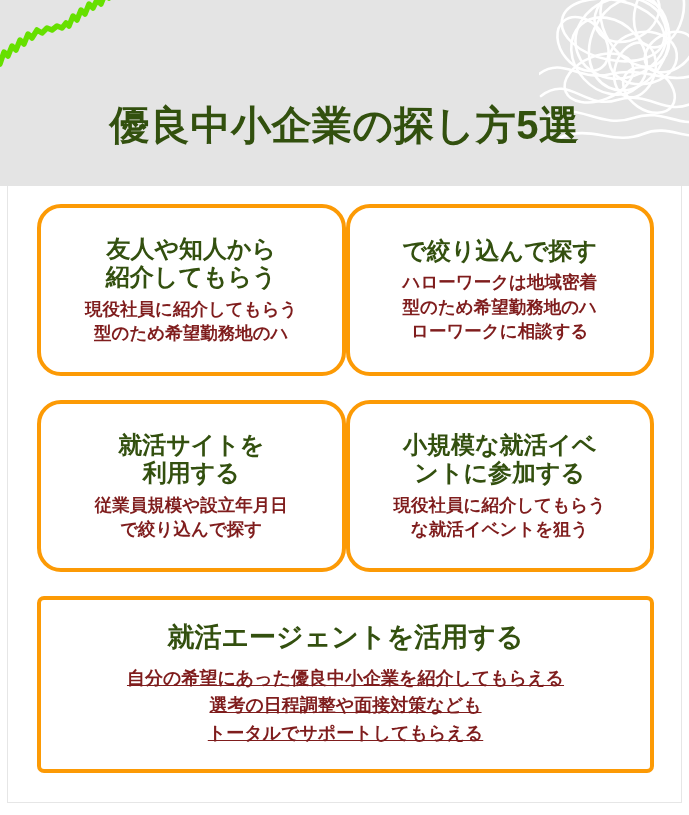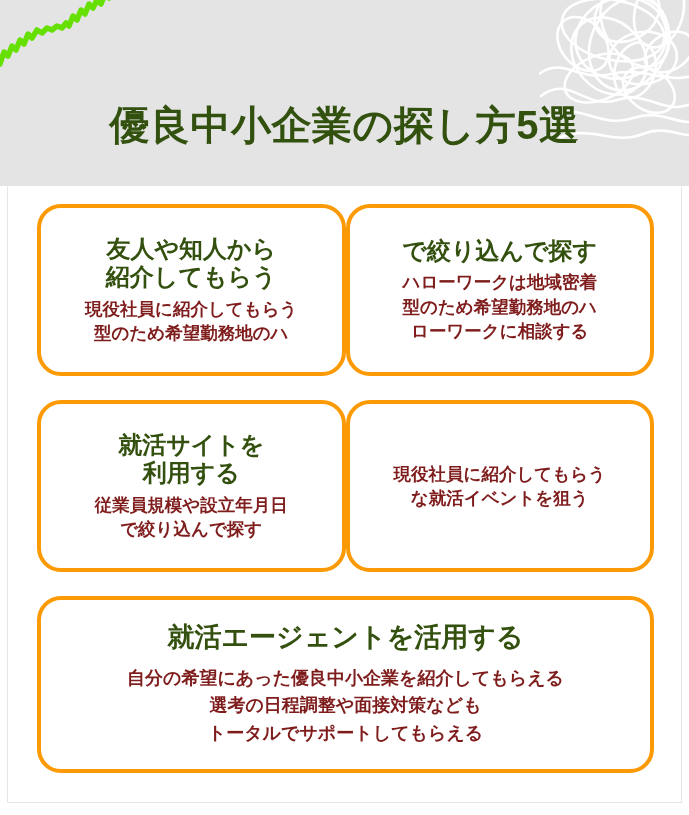--- a/index.html
+++ b/index.html
@@ -112,20 +112,21 @@
   .card-half {
     width: 347px;
     height: 172px;
     padding: 6px 12px;
   }
   .card-full {
     width: 617px;
     height: 177px;
     padding: 24px 16px;
     margin-bottom: 0;
+    border-radius: 7px;
   }
   .card-title {
     color: #33500f;
     font-weight: bold;
     font-size: 24px;
     line-height: 1.18;
     margin-bottom: 5px;
     white-space: pre-line;
   }
   .card-full .card-title {
@@ -135,20 +136,21 @@
   .card-body {
     color: #7f1d1d;
     font-weight: bold;
     font-size: 17.5px;
     line-height: 1.38;
     white-space: pre-line;
   }
   .card-full .card-body {
     font-size: 18px;
     line-height: 1.52;
+    text-decoration: underline;
   }
 </style>
 </head>
 <body>
 
 <div class="page">
 
   <div class="header">
 
     <svg class="header-deco-line" viewBox="0 0 130 80" aria-hidden="true">
@@ -200,20 +202,22 @@
       </div>
 
       <div class="card-row">
         <div class="card card-half">
           <div class="card-title">就活サイトを
 利用する</div>
           <div class="card-body">従業員規模や設立年月日
 で絞り込んで探す</div>
         </div>
         <div class="card card-half">
+          <div class="card-title">小規模な就活イベ
+ントに参加する</div>
           <div class="card-body">現役社員に紹介してもらう
 な就活イベントを狙う</div>
         </div>
       </div>
 
       <div class="card-row">
         <div class="card card-full">
           <div class="card-title">就活エージェントを活用する</div>
           <div class="card-body">自分の希望にあった優良中小企業を紹介してもらえる
 選考の日程調整や面接対策なども

